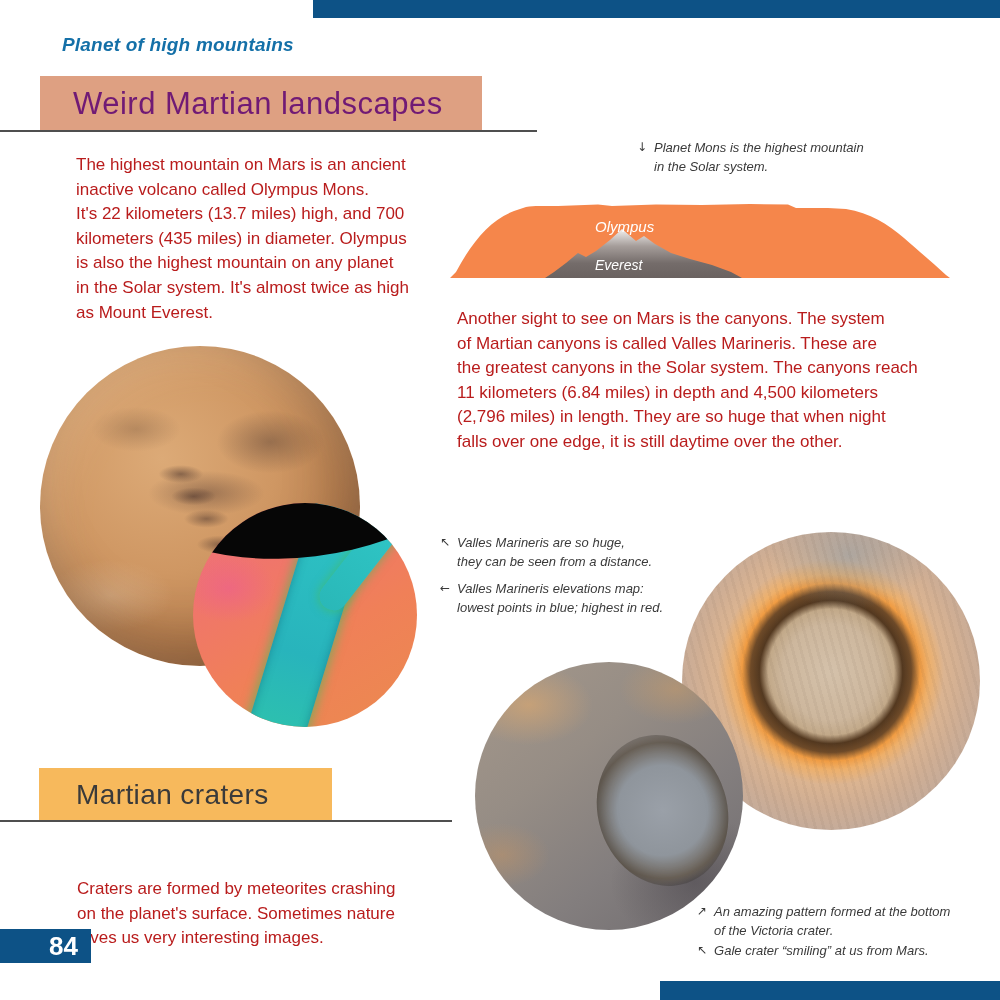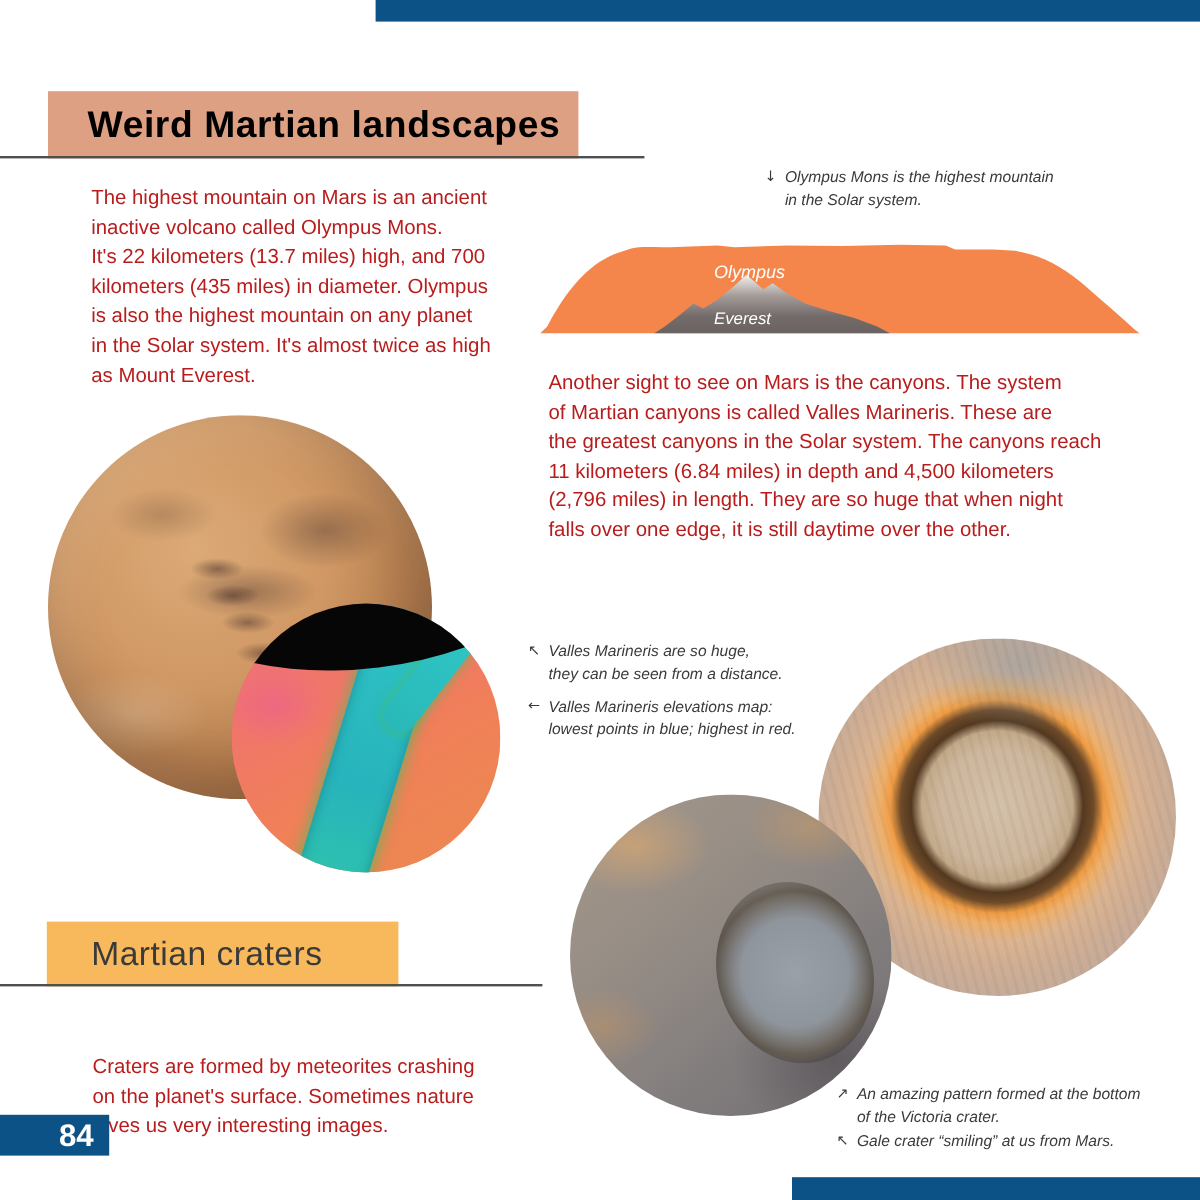--- a/index.html
+++ b/index.html
@@ -11,21 +11,21 @@
   .top-bar{left:313px;top:0;width:687px;height:18px;}
   .bottom-bar{left:660px;top:981px;width:340px;height:19px;}
 
   .kicker{
     position:absolute;left:62px;top:34px;
     font-style:italic;font-size:19px;font-weight:bold;color:#1470a8;letter-spacing:.2px;
   }
 
   .h-box{position:absolute;display:flex;align-items:center;}
   .h1-box{left:40px;top:76px;width:442px;height:56px;background:#dea082;}
-  .h1-box span{color:#000000;font-size:31px;font-weight:700;padding-left:33px;letter-spacing:.5px;}
+  .h1-box span{color:#701a75;font-size:31px;font-weight:400;padding-left:33px;letter-spacing:.5px;}
   .h2-box{left:39px;top:768px;width:293px;height:54px;background:#f7b95c;}
   .h2-box span{color:#3a3a3a;font-size:28px;font-weight:300;padding-left:37px;letter-spacing:.4px;}
 
   .rule{position:absolute;height:2px;background:#4f4f4f;}
   .rule1{left:0;top:130px;width:537px;}
   .rule2{left:0;top:820px;width:452px;}
 
   .body-text{
     position:absolute;margin:0;font-size:17px;line-height:24.6px;color:#b91c1c;
     white-space:pre-line;
@@ -113,37 +113,38 @@
     padding-right:13px;box-sizing:border-box;
   }
 </style>
 </head>
 <body>
 
 <div class="page">
 
   <div class="bar top-bar"></div>
 
+  <div class="kicker">Planet of high mountains</div>
 
   <div class="h-box h1-box">
     <span>Weird Martian landscapes</span>
   </div>
   <div class="rule rule1"></div>
 
   <p class="body-text p1">The highest mountain on Mars is an ancient
 inactive volcano called Olympus Mons.
 It's 22 kilometers (13.7 miles) high, and 700
 kilometers (435 miles) in diameter. Olympus
 is also the highest mountain on any planet
 in the Solar system. It's almost twice as high
 as Mount Everest.</p>
 
   <div class="caption" style="left:637px;top:138px;">
     <span class="arr">↓</span>
-    <span class="cap-text">Olympus Mons is the highest mountain
+    <span class="cap-text">Planet Mons is the highest mountain
 in the Solar system.</span>
   </div>
 
   <svg class="diagram" viewBox="0 0 500 82">
     <defs>
       <linearGradient id="evGrad" x1="0" y1="0" x2="0" y2="1">
         <stop offset="0" stop-color="#f4f2f0"></stop>
         <stop offset="0.35" stop-color="#a59d9a"></stop>
         <stop offset="0.7" stop-color="#746c6a"></stop>
         <stop offset="1" stop-color="#6a6260"></stop>

